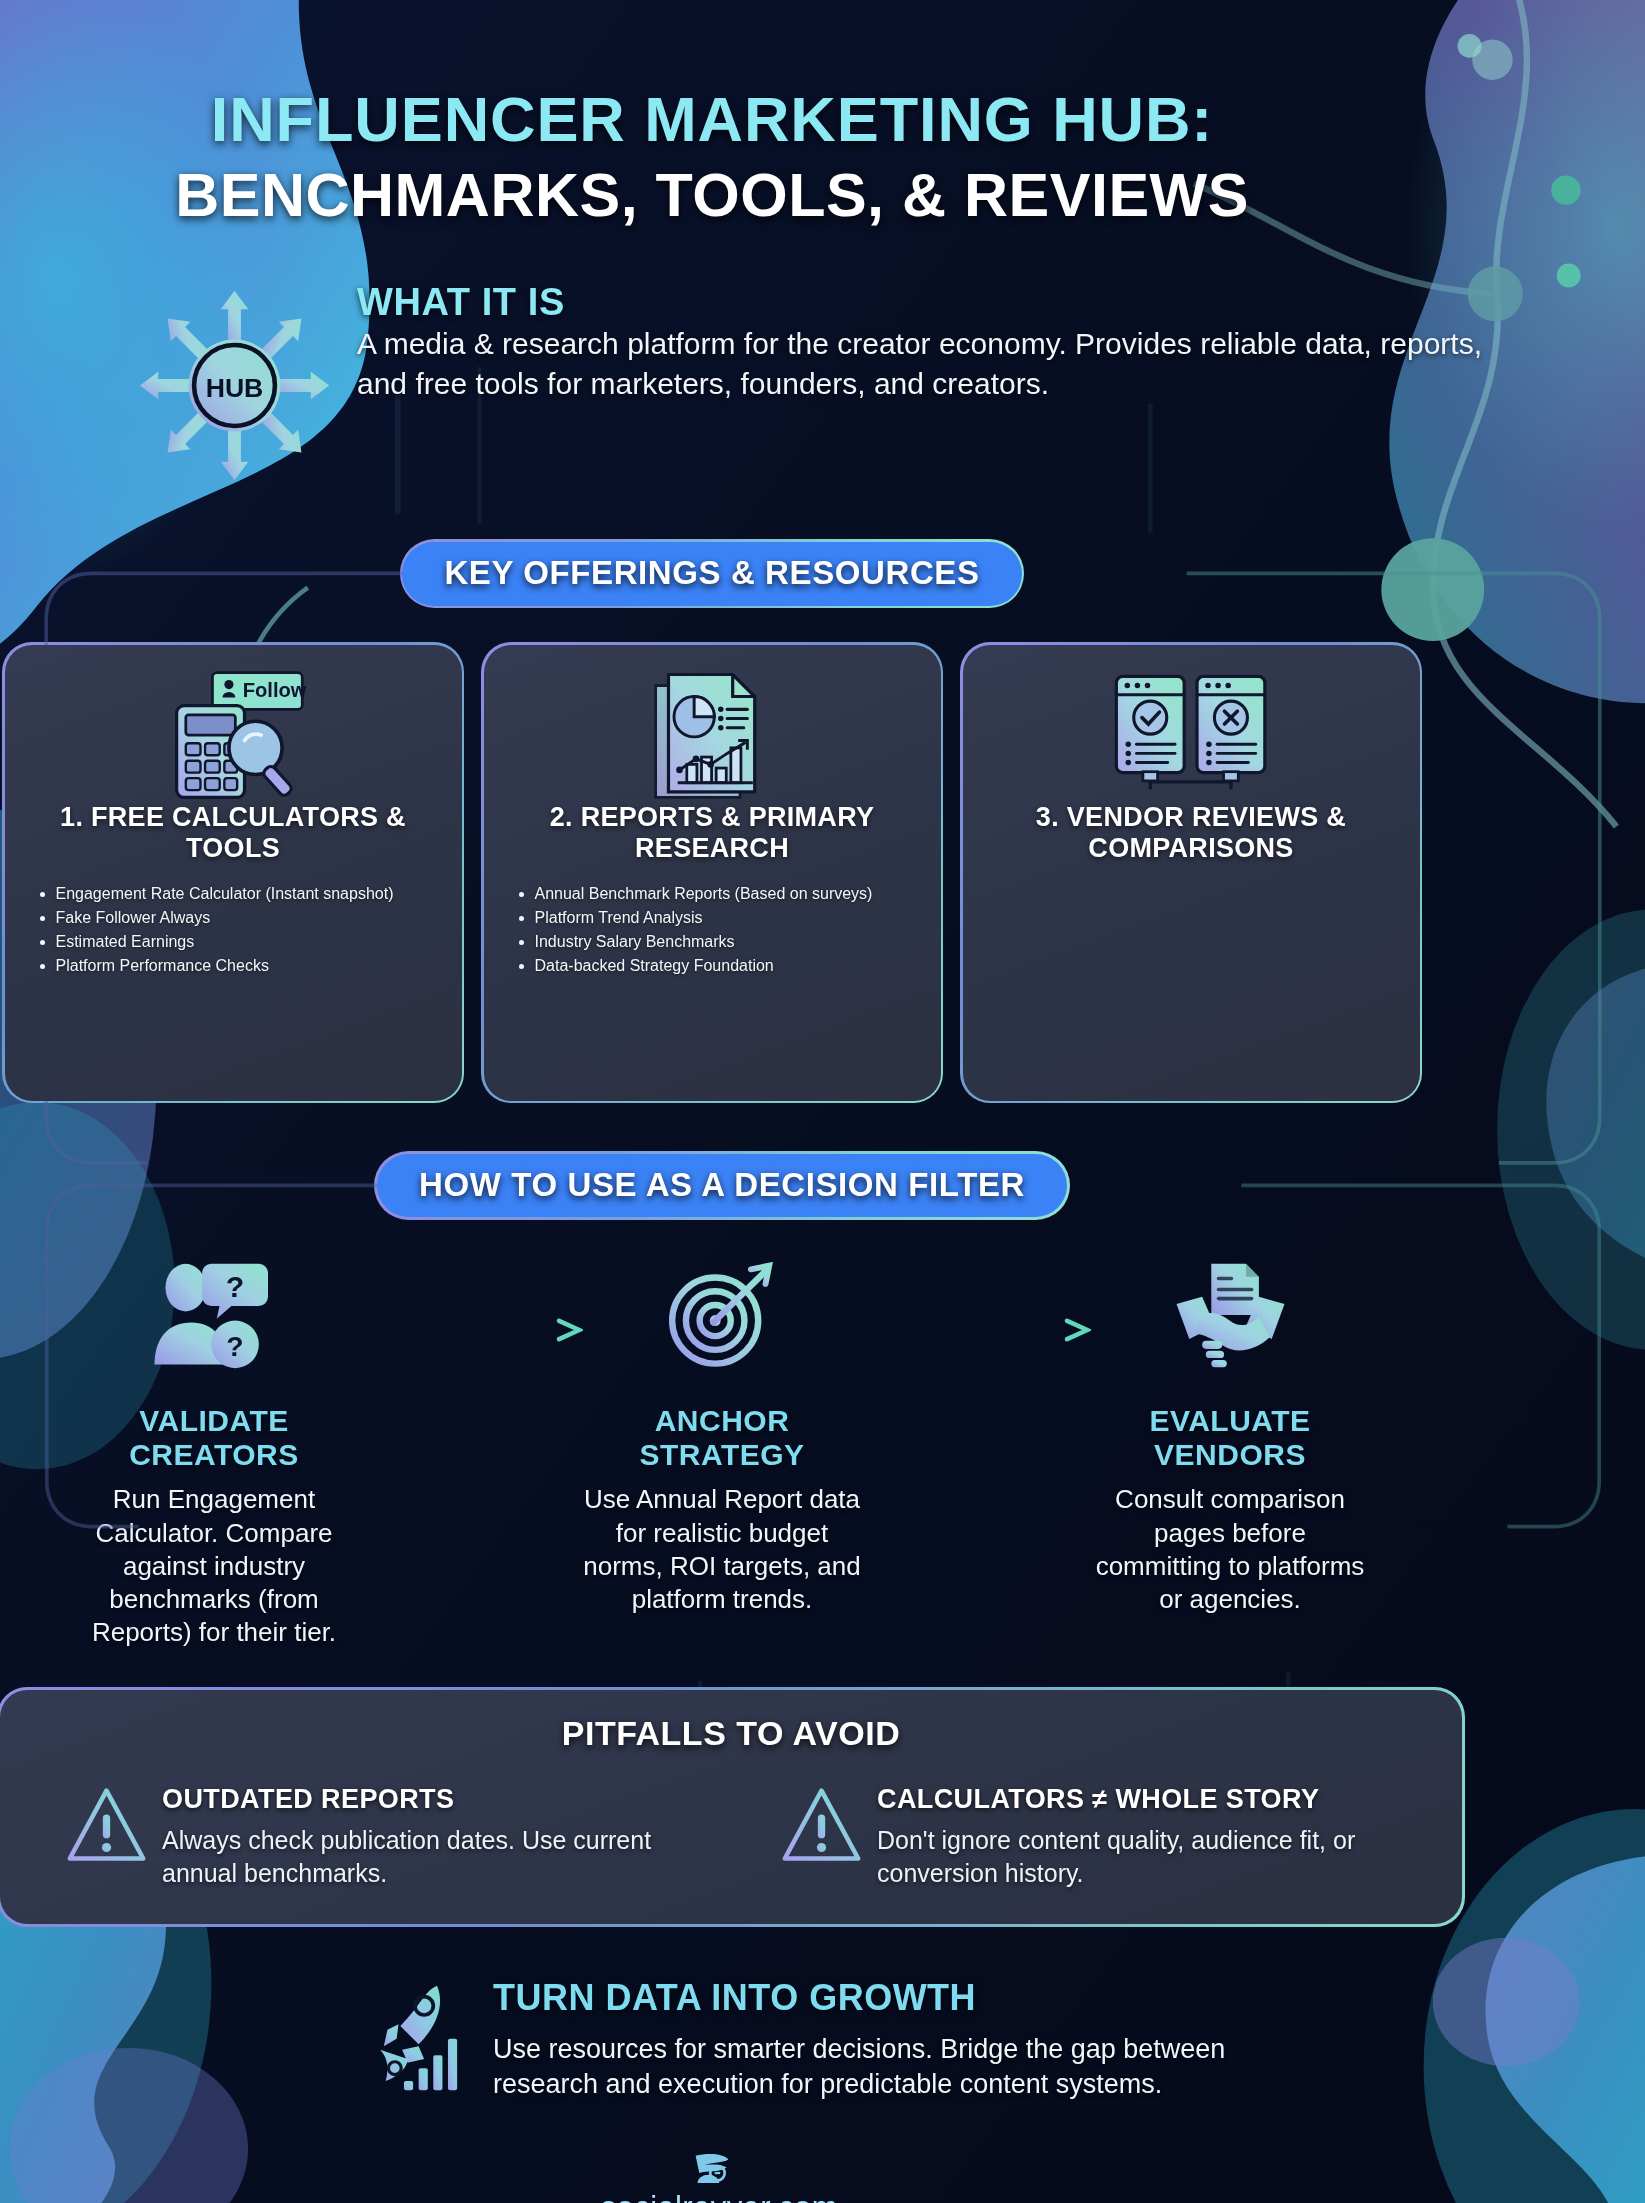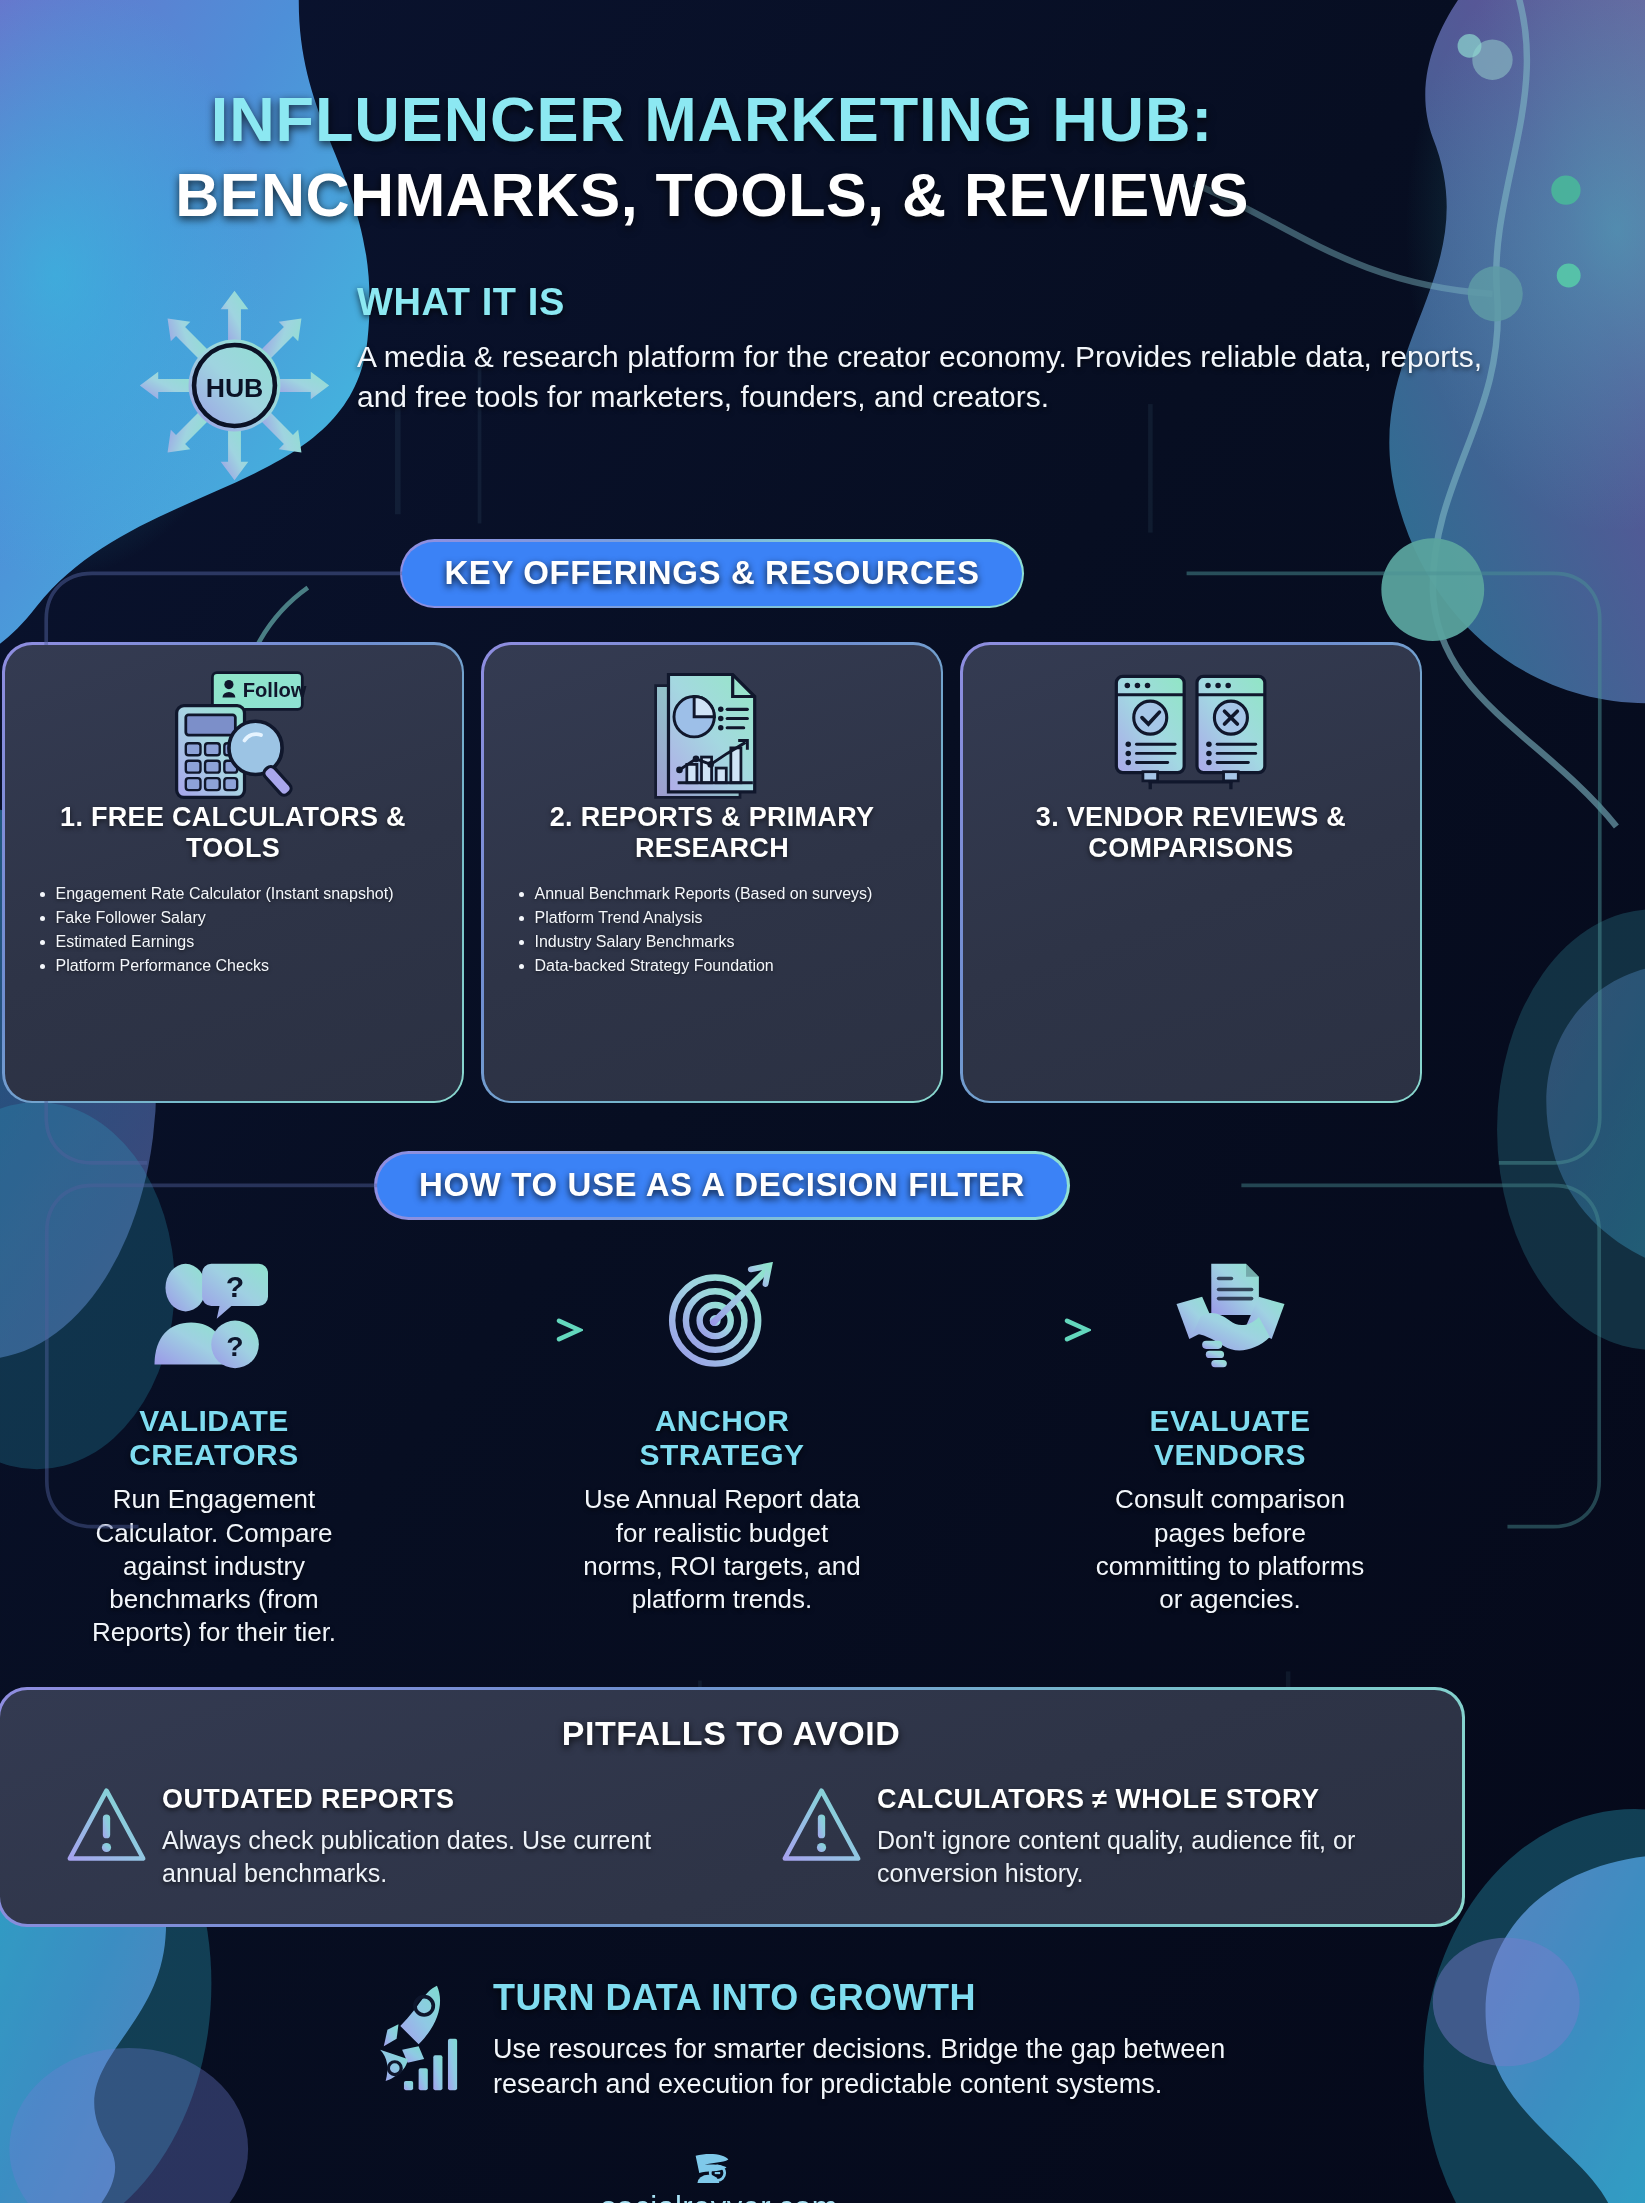--- a/index.html
+++ b/index.html
@@ -32,21 +32,21 @@
 
   
   .whatis { display:flex; align-items:flex-start; margin:55px 0 0 138px; width:1396px; }
   .whatis-icon { width:193px; flex:0 0 193px; margin-top:7.3px; }
   .whatis-text { margin-left:26px; flex:1; }
   .whatis-h {
     font-size:38px; font-weight:bold; color:#8ce8f2; letter-spacing:0.6px;
     text-shadow:0 1.8px 6.4px rgba(0,0,0,.7);
   }
   .whatis-p {
-    margin-top:13px; font-size:30px; color:#f2f6fb; line-height:1.32;
+    font-size:30px; color:#f2f6fb; line-height:1.32;
     text-shadow:0 1.8px 5.5px rgba(0,0,0,.65); max-width:1162px;
   }
 
   
   .pill-wrap { display:flex; justify-content:center; position:relative; }
   .pill {
     display:inline-block; padding:12px 42px 13.8px;
     border-radius:37px;
     background:#3b82f6;
     position:relative;
@@ -319,21 +319,21 @@
             </g>
 
             <circle cx="104" cy="86" r="29" fill="#9cc4e4" stroke="#10172c" stroke-width="4"></circle>
             <path d="M92,78 a15,15 0 0 1 18,-6" fill="none" stroke="#e6f4ff" stroke-width="4" stroke-linecap="round"></path>
             <rect x="121" y="104" width="14" height="36" rx="6" transform="rotate(-42 128 122)" fill="#a9a7ec" stroke="#10172c" stroke-width="3.5"></rect>
           </svg>
         </div>
         <div class="card-title">1. FREE CALCULATORS &amp; TOOLS</div>
         <ul>
           <li>Engagement Rate Calculator (Instant snapshot)</li>
-          <li>Fake Follower Salary</li>
+          <li>Fake Follower Always</li>
           <li>Estimated Earnings</li>
           <li>Platform Performance Checks</li>
         </ul>
       </div>
 
       <div class="card">
         <div class="card-icon">
           <svg width="129" height="133" viewBox="0 0 140 145">
             <defs>
               <linearGradient id="c2a" x1="0" y1="1" x2="1" y2="0">

